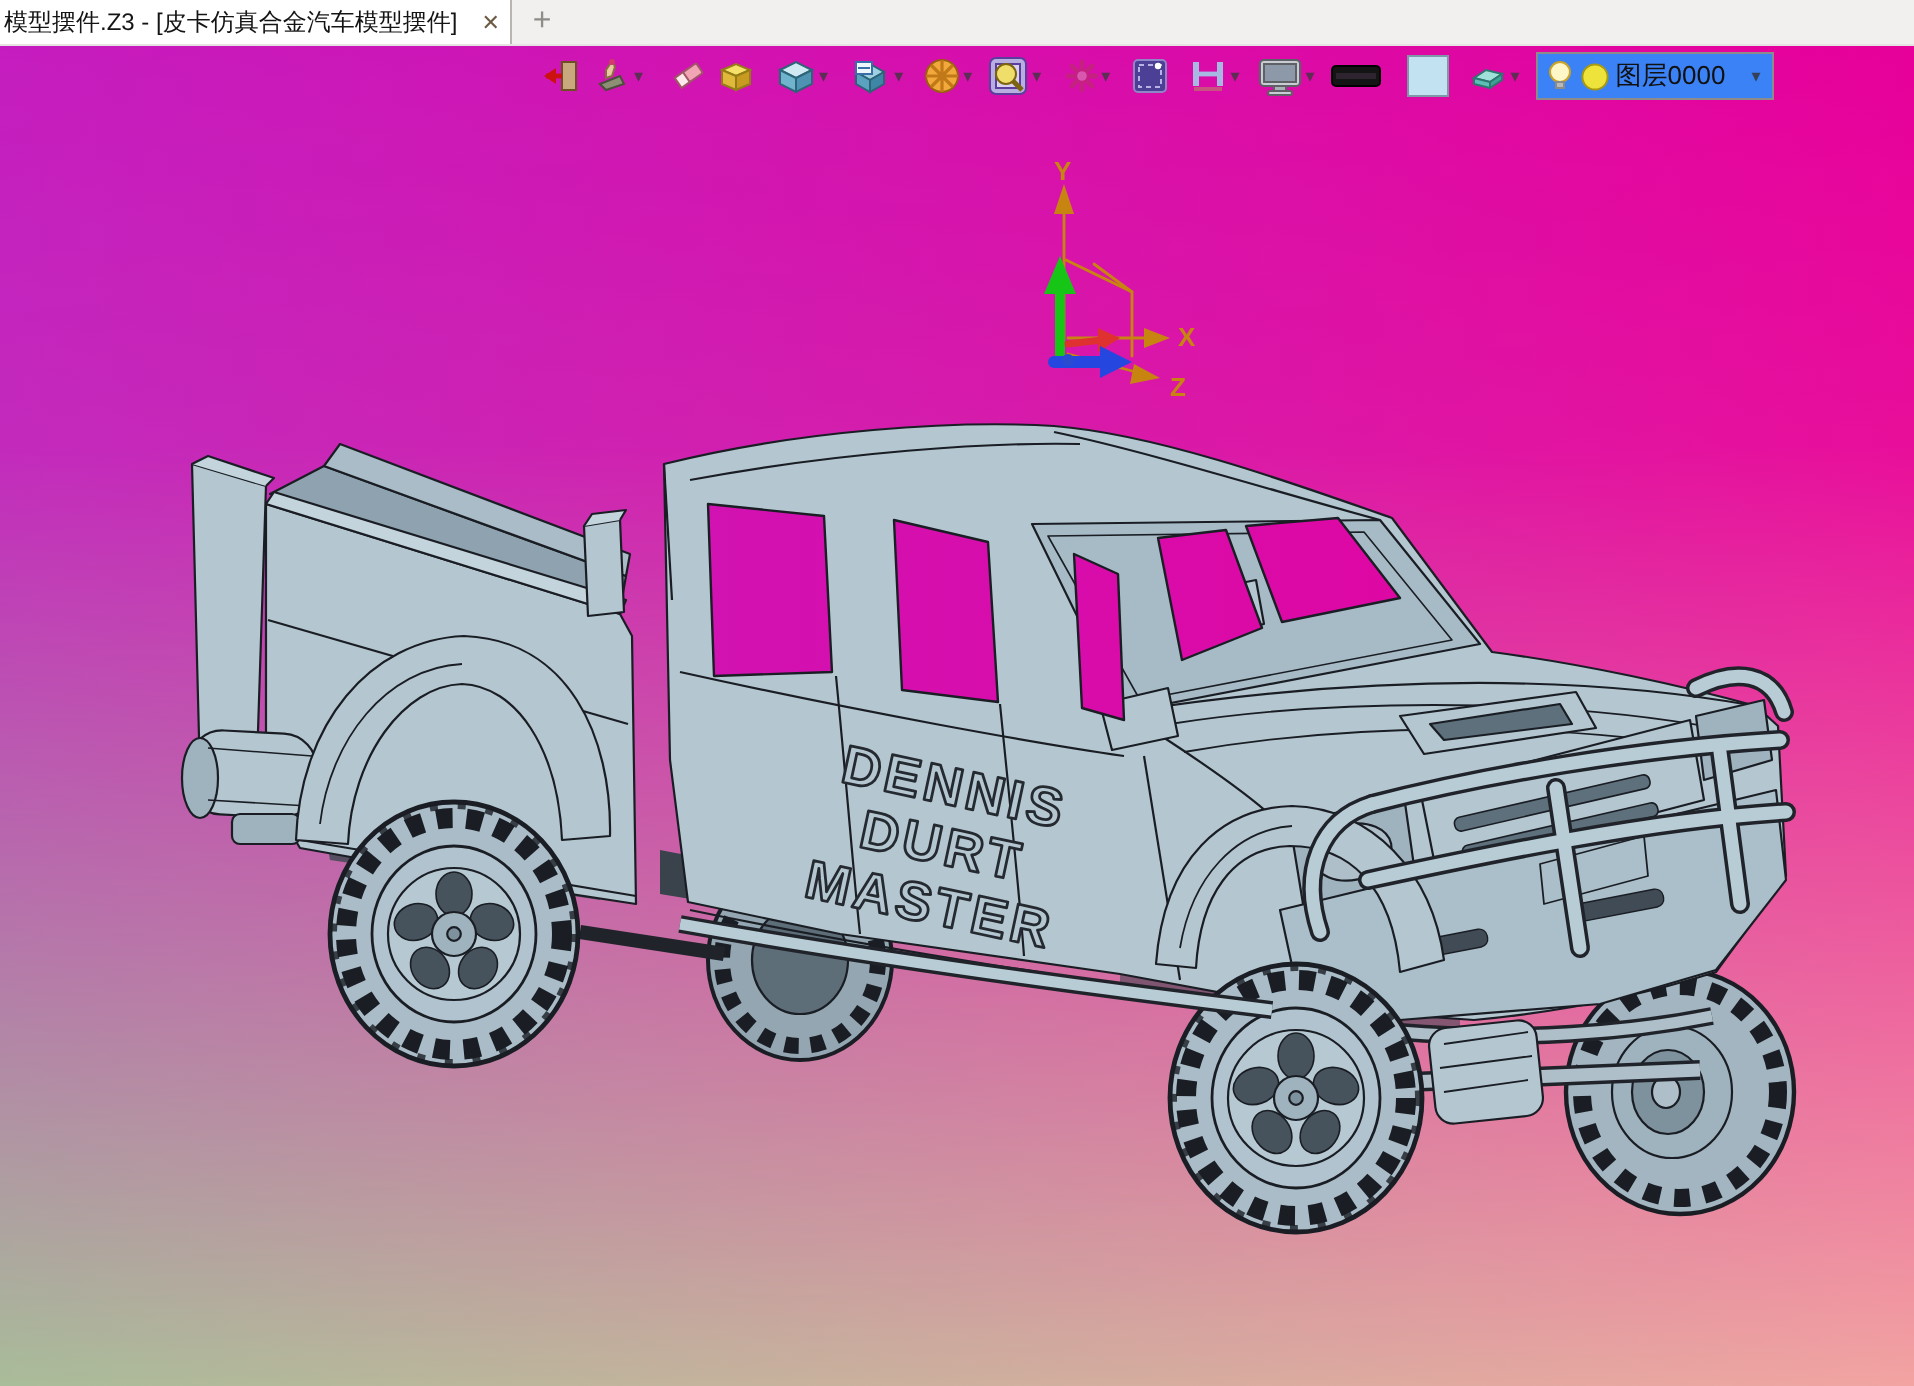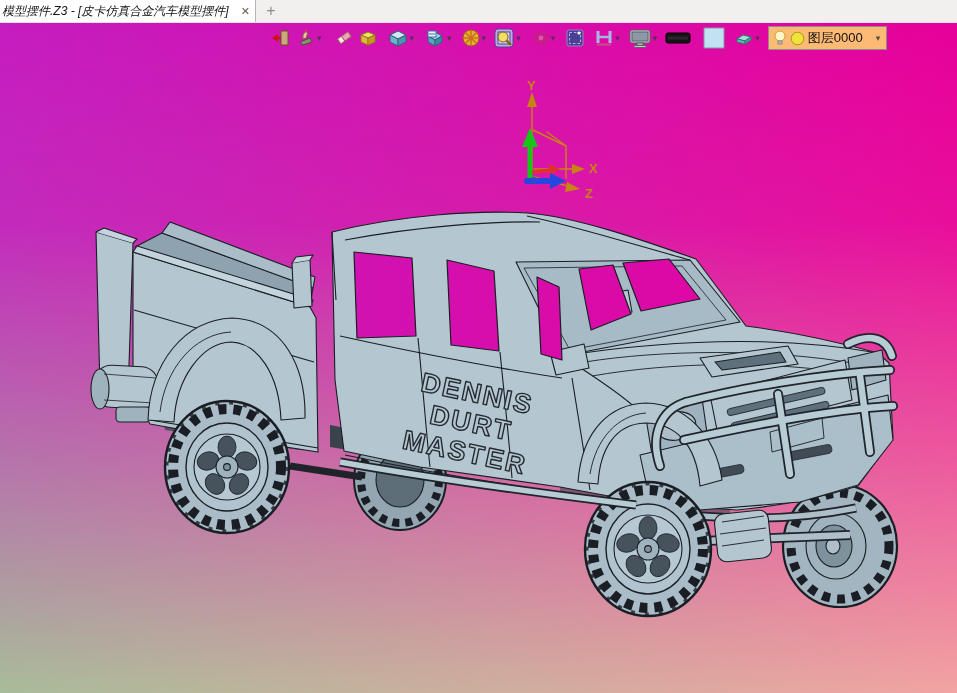--- a/index.html
+++ b/index.html
@@ -5,37 +5,37 @@
   html,body{margin:0;padding:0;}
   body{width:957px;height:693px;overflow:hidden;position:relative;
        font-family:"Liberation Sans","DejaVu Sans",sans-serif;background:#fff;}
 
   
   .tabbar{position:absolute;top:0;left:0;width:957px;height:22px;background:#f1f0ee;
           border-bottom:1px solid #e6e4e2;display:flex;align-items:stretch;z-index:30;}
   .tab{width:248px;background:#ffffff;border-right:1px solid #b9b6b2;display:flex;
        align-items:center;font-size:12px;color:#141414;padding:0 5px 0 2px;
        white-space:nowrap;overflow:hidden;}
-  .tab-title{flex:1;overflow:hidden;white-space:nowrap;font-style:italic;}
+  .tab-title{flex:1;overflow:hidden;white-space:nowrap;}
   .tab-close{color:#6d5b45;font-weight:bold;font-size:11px;margin-left:4px;}
   .newtab{width:30px;display:flex;align-items:center;justify-content:center;
           color:#8f8d8a;font-size:16px;line-height:20px;}
 
   
   .viewport{position:absolute;top:22px;left:0;width:957px;height:671px;overflow:hidden;}
   svg.scene{position:absolute;left:0;top:0;width:957px;height:671px;display:block;}
 
   .hint{position:absolute;left:0;top:1px;font-size:13px;line-height:15px;color:#33312f;
         text-shadow:0 0 1px rgba(255,255,255,.15);z-index:5;}
 
   
   .toolbar{position:absolute;left:271px;top:3px;height:26px;display:flex;align-items:center;z-index:10;}
   .tb{display:flex;align-items:center;height:24px;}
   .caret{font-size:9px;color:#3f3640;opacity:.8;margin-left:1px;line-height:24px;}
-  .layercombo{display:flex;align-items:center;background:#fdba74;border:1px solid #8e8c8a;
+  .layercombo{display:flex;align-items:center;background:#3b82f6;border:1px solid #8e8c8a;
               height:22px;margin-left:8px;padding:0 6px 0 4px;gap:3px;font-size:13px;color:#111;}
   .layercombo .caret{margin-left:10px;color:#333;}
 
   .engraved{font-weight:bold;letter-spacing:2px;}
 </style>
 </head>
 <body>
 
 <div class="tabbar">
   <div class="tab">

